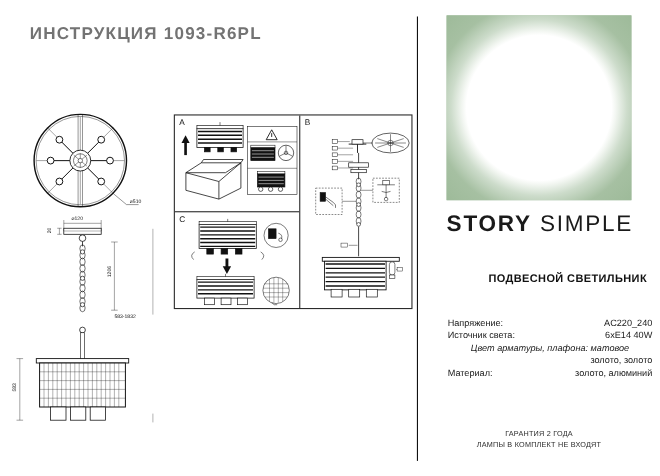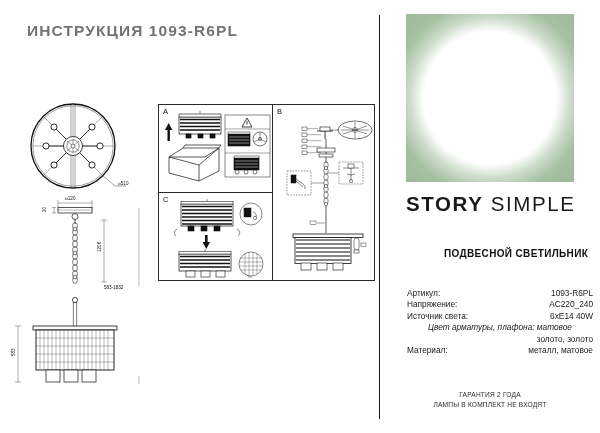--- a/index.html
+++ b/index.html
@@ -565,40 +565,36 @@
     <div id="brand-mark"></div>
 
     <div id="brand-name">
       <span class="bold">STORY</span><span>&nbsp;</span><span class="light">SIMPLE</span>
     </div>
 
     <div id="product-type">ПОДВЕСНОЙ СВЕТИЛЬНИК</div>
 
     <div id="spec-table">
       <div class="spec-row">
-        <span class="spec-key">Артикул:</span>
-        <span class="spec-val">1093-R6PL</span>
-      </div>
-      <div class="spec-row">
         <span class="spec-key">Напряжение:</span>
         <span class="spec-val">AC220_240</span>
       </div>
       <div class="spec-row">
         <span class="spec-key">Источник света:</span>
         <span class="spec-val">6xE14 40W</span>
       </div>
       <div class="spec-row">
         <span class="spec-wide">Цвет арматуры, плафона: матовое</span>
       </div>
       <div class="spec-row">
         <span class="spec-wide2">золото, золото</span>
       </div>
       <div class="spec-row">
         <span class="spec-key">Материал:</span>
-        <span class="spec-val">металл, матовое</span>
+        <span class="spec-val">золото, алюминий</span>
       </div>
     </div>
 
     <div id="footer-note">
       <div>ГАРАНТИЯ 2 ГОДА</div>
       <div>ЛАМПЫ В КОМПЛЕКТ НЕ ВХОДЯТ</div>
     </div>
   </div>
 </div>
 

